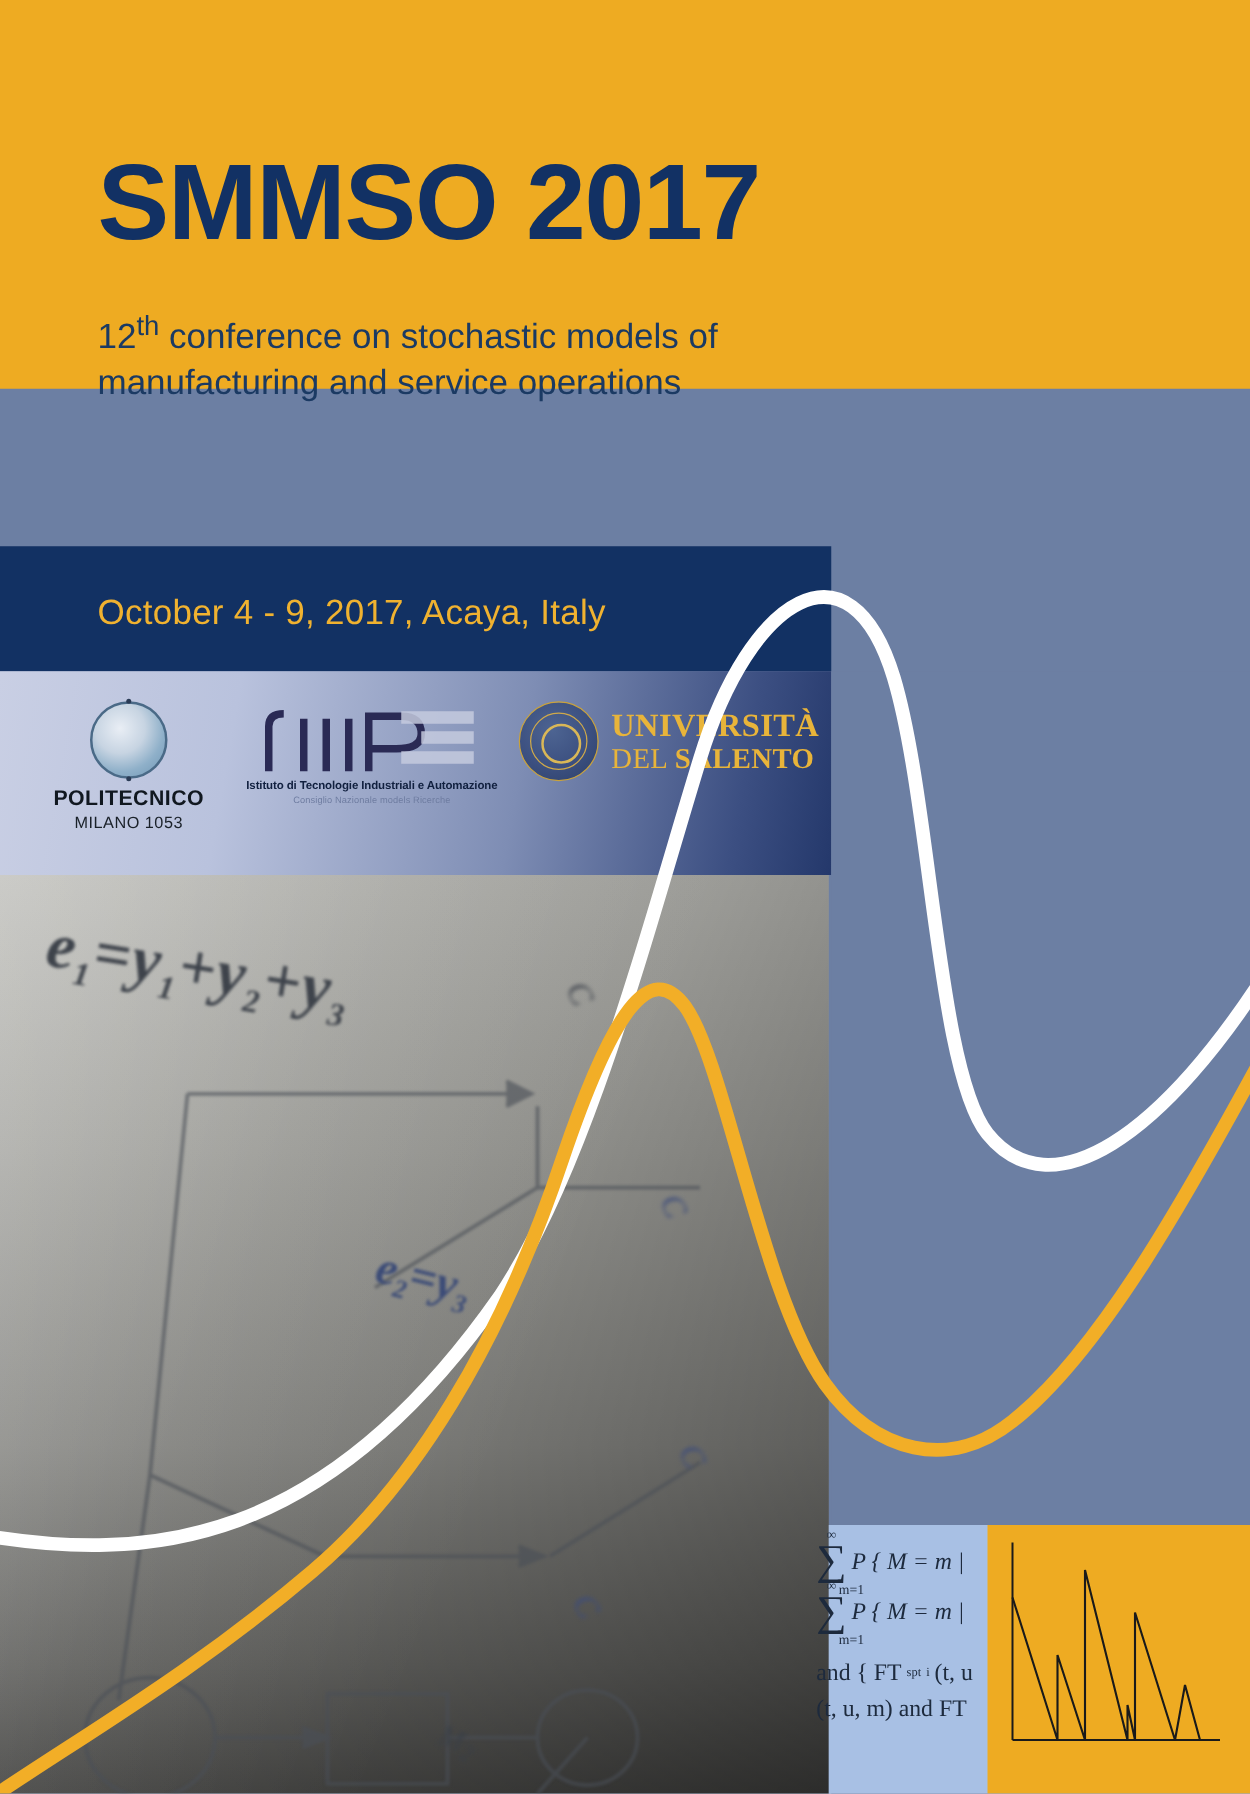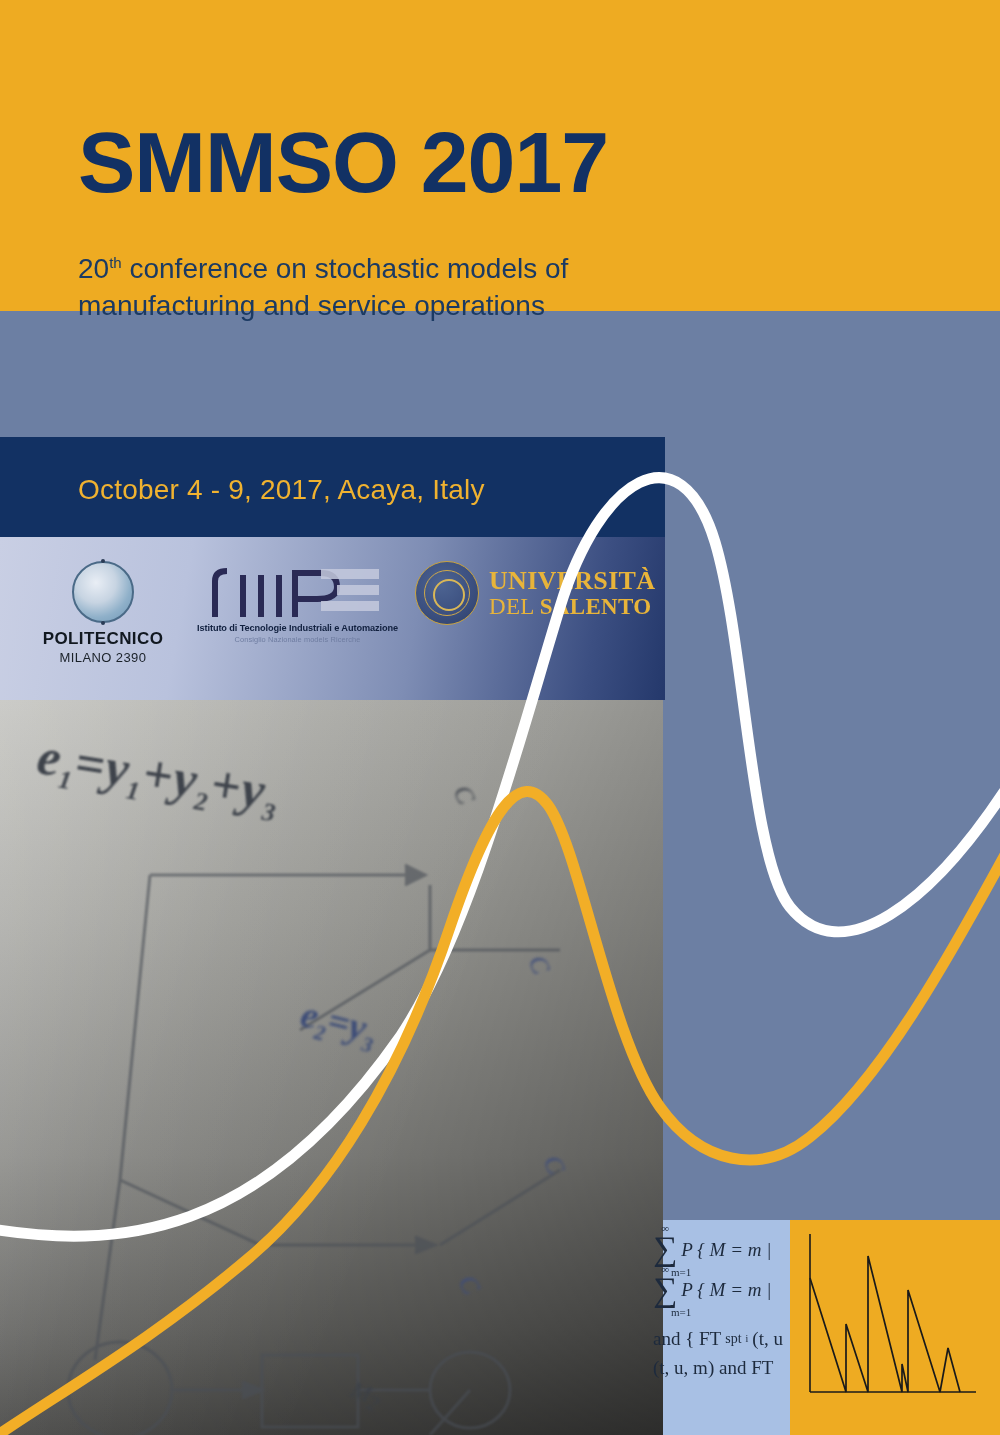--- a/index.html
+++ b/index.html
@@ -21,21 +21,21 @@
     position:absolute;left:78px;top:119px;
     font-size:86px;font-weight:bold;letter-spacing:-1px;
     color:#123164;line-height:1;
     white-space:nowrap;
   }
   .subtitle{
     position:absolute;left:78px;top:250px;width:620px;
     font-size:28px;font-weight:500;color:#1b3a63;
     line-height:1.33;
   }
-  .subtitle sup{font-size:15px;vertical-align:super;line-height:0;}
+  .subtitle sup{font-size:22px;vertical-align:super;line-height:0;}
 
   
   .date-band{
     position:absolute;left:0;top:437px;width:665px;height:100px;
     background:#123163;
   }
   .date-text{
     position:absolute;left:78px;top:474px;
     font-size:28px;color:#f0b230;letter-spacing:.2px;
     white-space:nowrap;
@@ -150,49 +150,49 @@
     font-family:"Liberation Serif",serif;color:#1d2a3d;
     font-size:19px;line-height:1;
   }
   .frow{display:flex;align-items:center;gap:4px;margin-bottom:10px;white-space:nowrap;}
   .sigma{position:relative;display:inline-block;text-align:center;line-height:1;}
   .sigma .big{font-size:34px;line-height:.9;}
   .sigma .top{position:absolute;left:50%;transform:translateX(-50%);top:-11px;font-size:11px;}
   .sigma .bot{position:absolute;left:50%;transform:translateX(-50%);bottom:-13px;font-size:11px;margin-left:16px;}
   .fitalic{font-style:italic;}
   .ftail{font-size:19px;}
-  .ftail sup{font-size:14px;}
+  .ftail sup{font-size:10px;}
   .ftail sub{font-size:10px;}
 
   
   .chart-box{
     position:absolute;left:790px;top:1220px;width:210px;height:215px;
     background:#eeab22;
   }
   .chart-box svg{position:absolute;left:0;top:0;}
 </style>
 </head>
 <body>
 
 <div class="poster">
 
   <div class="header-band">
     <div class="title">SMMSO 2017</div>
-    <div class="subtitle"><span>20</span><sup>th</sup><span> conference on stochastic models of manufacturing and service operations</span></div>
+    <div class="subtitle"><span>12</span><sup>th</sup><span> conference on stochastic models of manufacturing and service operations</span></div>
   </div>
 
   <div class="date-band"></div>
   <div class="date-text">October 4 - 9, 2017,  Acaya, Italy</div>
 
   <div class="logo-band">
 
     <div class="logo logo-polimi">
       <div class="seal-polimi"></div>
       <div class="polimi-name">POLITECNICO</div>
-      <div class="polimi-sub">MILANO 2390</div>
+      <div class="polimi-sub">MILANO 1053</div>
     </div>
 
     <div class="logo logo-itia">
       <div class="itia-mark">
         <svg width="190" height="52" viewBox="0 0 190 52">
           <g fill="none" stroke="#2a2a55" stroke-width="6">
             <path d="M12 50 L12 14 Q12 4 24 4"></path>
             <path d="M40 50 L40 8"></path>
             <path d="M58 50 L58 8"></path>
             <path d="M76 50 L76 8"></path>

